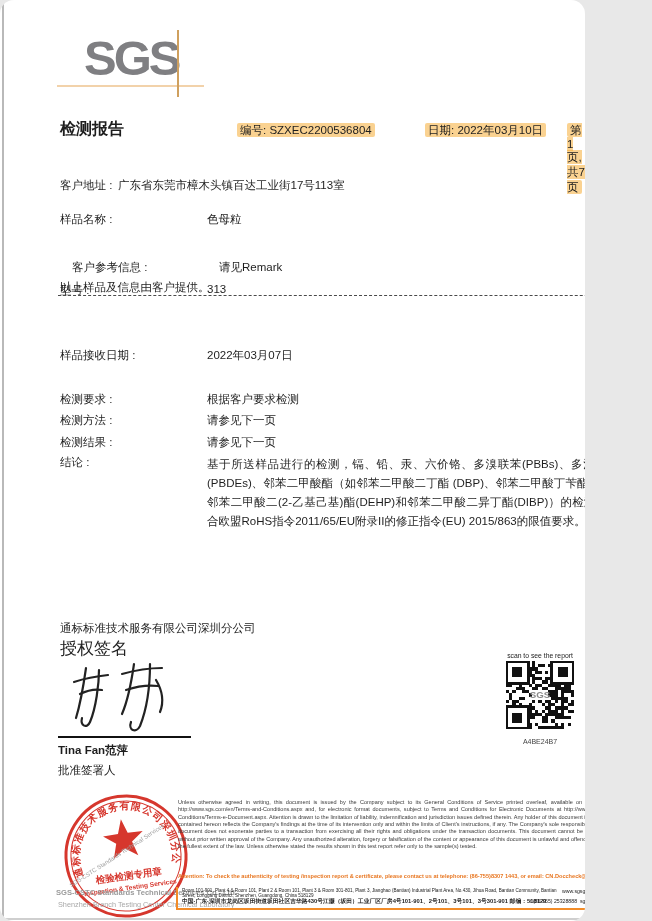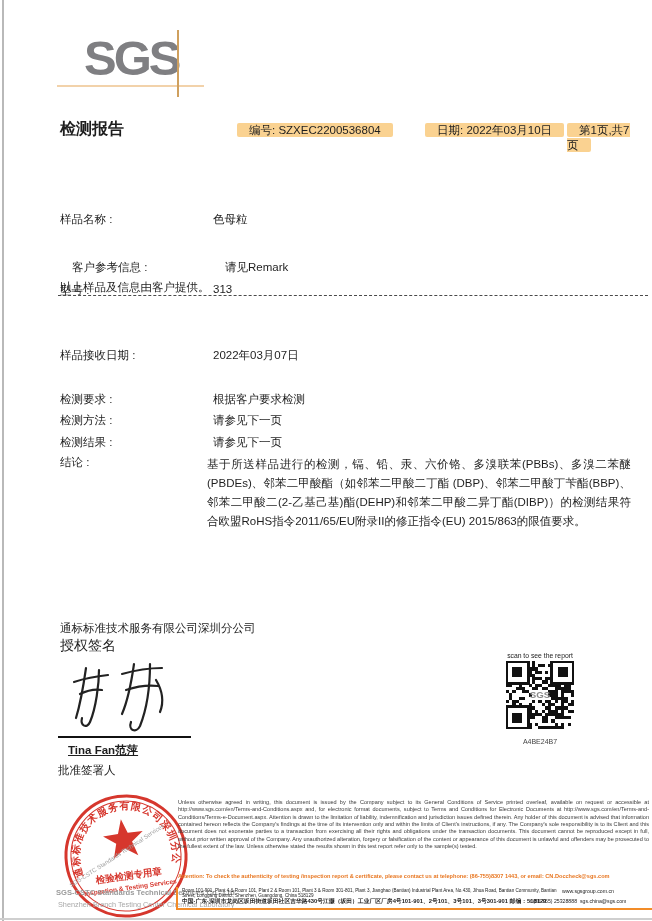--- a/index.html
+++ b/index.html
@@ -1,47 +1,47 @@
 <!DOCTYPE html>
 <html><head>
 <meta charset="utf-8">
 <style>
   html,body{margin:0;padding:0;background:#e8e8e8;}
-  .page{position:relative;width:652px;height:921px;background:#ffffff;overflow:hidden;
-        font-family:"Liberation Sans","DejaVu Sans",sans-serif;color:#1e1e1e;}
+  .page{position:relative;width:585px;height:921px;background:#ffffff;overflow:hidden;
+        font-family:"Liberation Sans","DejaVu Sans",sans-serif;color:#1e1e1e;border-radius:14px;}
   .abs{position:absolute;}
   .left-edge{left:2px;top:0;width:2px;height:921px;background:#b9b9b9;}
   .bottom-edge{left:0;top:918px;width:652px;height:2px;background:#cfcfcf;}
 
   
   .logo-text{left:84px;top:30px;font-size:49px;font-weight:bold;letter-spacing:-3px;color:#7f7f82;}
   .logo-hline{left:57px;top:85px;width:147px;height:2px;background:#f2d2aa;}
   .logo-vline{left:177px;top:30px;width:2px;height:67px;background:#cfa05e;}
 
   
   .doc-title{left:60px;top:119px;font-size:16px;font-weight:bold;}
   .hdr{top:123px;font-size:11.5px;}
-  .hl{background:rgba(246,166,35,0.5);padding:1px 12px;border-radius:2px;}
+  .hl{background:rgba(246,166,35,0.5);padding:1px 3px;border-radius:2px;}
 
   
   .frow{position:absolute;left:60px;width:590px;height:16px;font-size:11.5px;}
   .flabel{position:absolute;left:0;top:0;}
   .fval-near{position:absolute;left:58px;top:0;}
-  .fval{position:absolute;left:153px;top:0;}
+  .fval{position:absolute;left:147px;top:0;}
   .note{left:60px;top:280px;font-size:11.5px;}
   .dashline{left:58px;top:295px;width:590px;border-top:1.5px dashed #4a4a4a;}
 
   .concl-label{left:60px;top:455px;font-size:11.5px;}
   .concl-text{left:207px;top:455px;width:424px;font-size:11.5px;line-height:19px;text-align:justify;}
 
   .sig-company{left:60px;top:621px;font-size:11.5px;}
-  .sig-auth{left:60px;top:637px;font-size:14px;}
+  .sig-auth{left:60px;top:637px;font-size:17px;}
   .sig-svg{left:66px;top:660px;}
   .sig-line{left:58px;top:736px;width:133px;height:2px;background:#111;}
-  .sig-name{left:68px;top:743px;font-size:11.5px;font-weight:bold;text-decoration:underline;}
+  .sig-name{left:58px;top:743px;font-size:11.5px;font-weight:bold;}
   .sig-role{left:58px;top:763px;font-size:11.5px;}
 
   .qr-caption{left:500px;top:652px;width:80px;text-align:center;font-size:6.8px;color:#222;}
   .qr-box{left:506px;top:661px;width:68px;height:68px;}
   .qr-code{left:500px;top:738px;width:80px;text-align:center;font-size:7px;color:#444;}
 
   
   .stamp{left:60px;top:790px;width:132px;height:132px;transform:rotate(-8deg);}
   .stamp-co{left:56px;top:888px;font-size:7.6px;color:#9a9a9a;font-weight:bold;width:260px;}
   .stamp-lab{left:58px;top:900px;font-size:7.3px;color:#a8a8a8;width:260px;}
@@ -74,20 +74,24 @@
   <div class="abs hdr" style="left:237px;">
     <span class="hl"><span>编号:</span> <span>SZXEC2200536804</span></span>
   </div>
   <div class="abs hdr" style="left:425px;">
     <span class="hl"><span>日期:</span> <span>2022年03月10日</span></span>
   </div>
   <div class="abs hdr" style="left:567px;">
     <span class="hl"><span>第1页,共7页</span></span>
   </div>
 
+  <div class="frow" style="top:178px;">
+    <span class="flabel">客户地址 :</span>
+    <span class="fval-near">广东省东莞市樟木头镇百达工业街17号113室</span>
+  </div>
 
   <div class="frow" style="top:212px;">
     <span class="flabel">样品名称 :</span>
     <span class="fval">色母粒</span>
   </div>
   <div class="frow" style="top:235px;margin-top:48px;">
     <span class="flabel">型号 :</span>
     <span class="fval">313</span>
   </div>
   <div class="frow" style="top:260px;margin-left:12px;">

